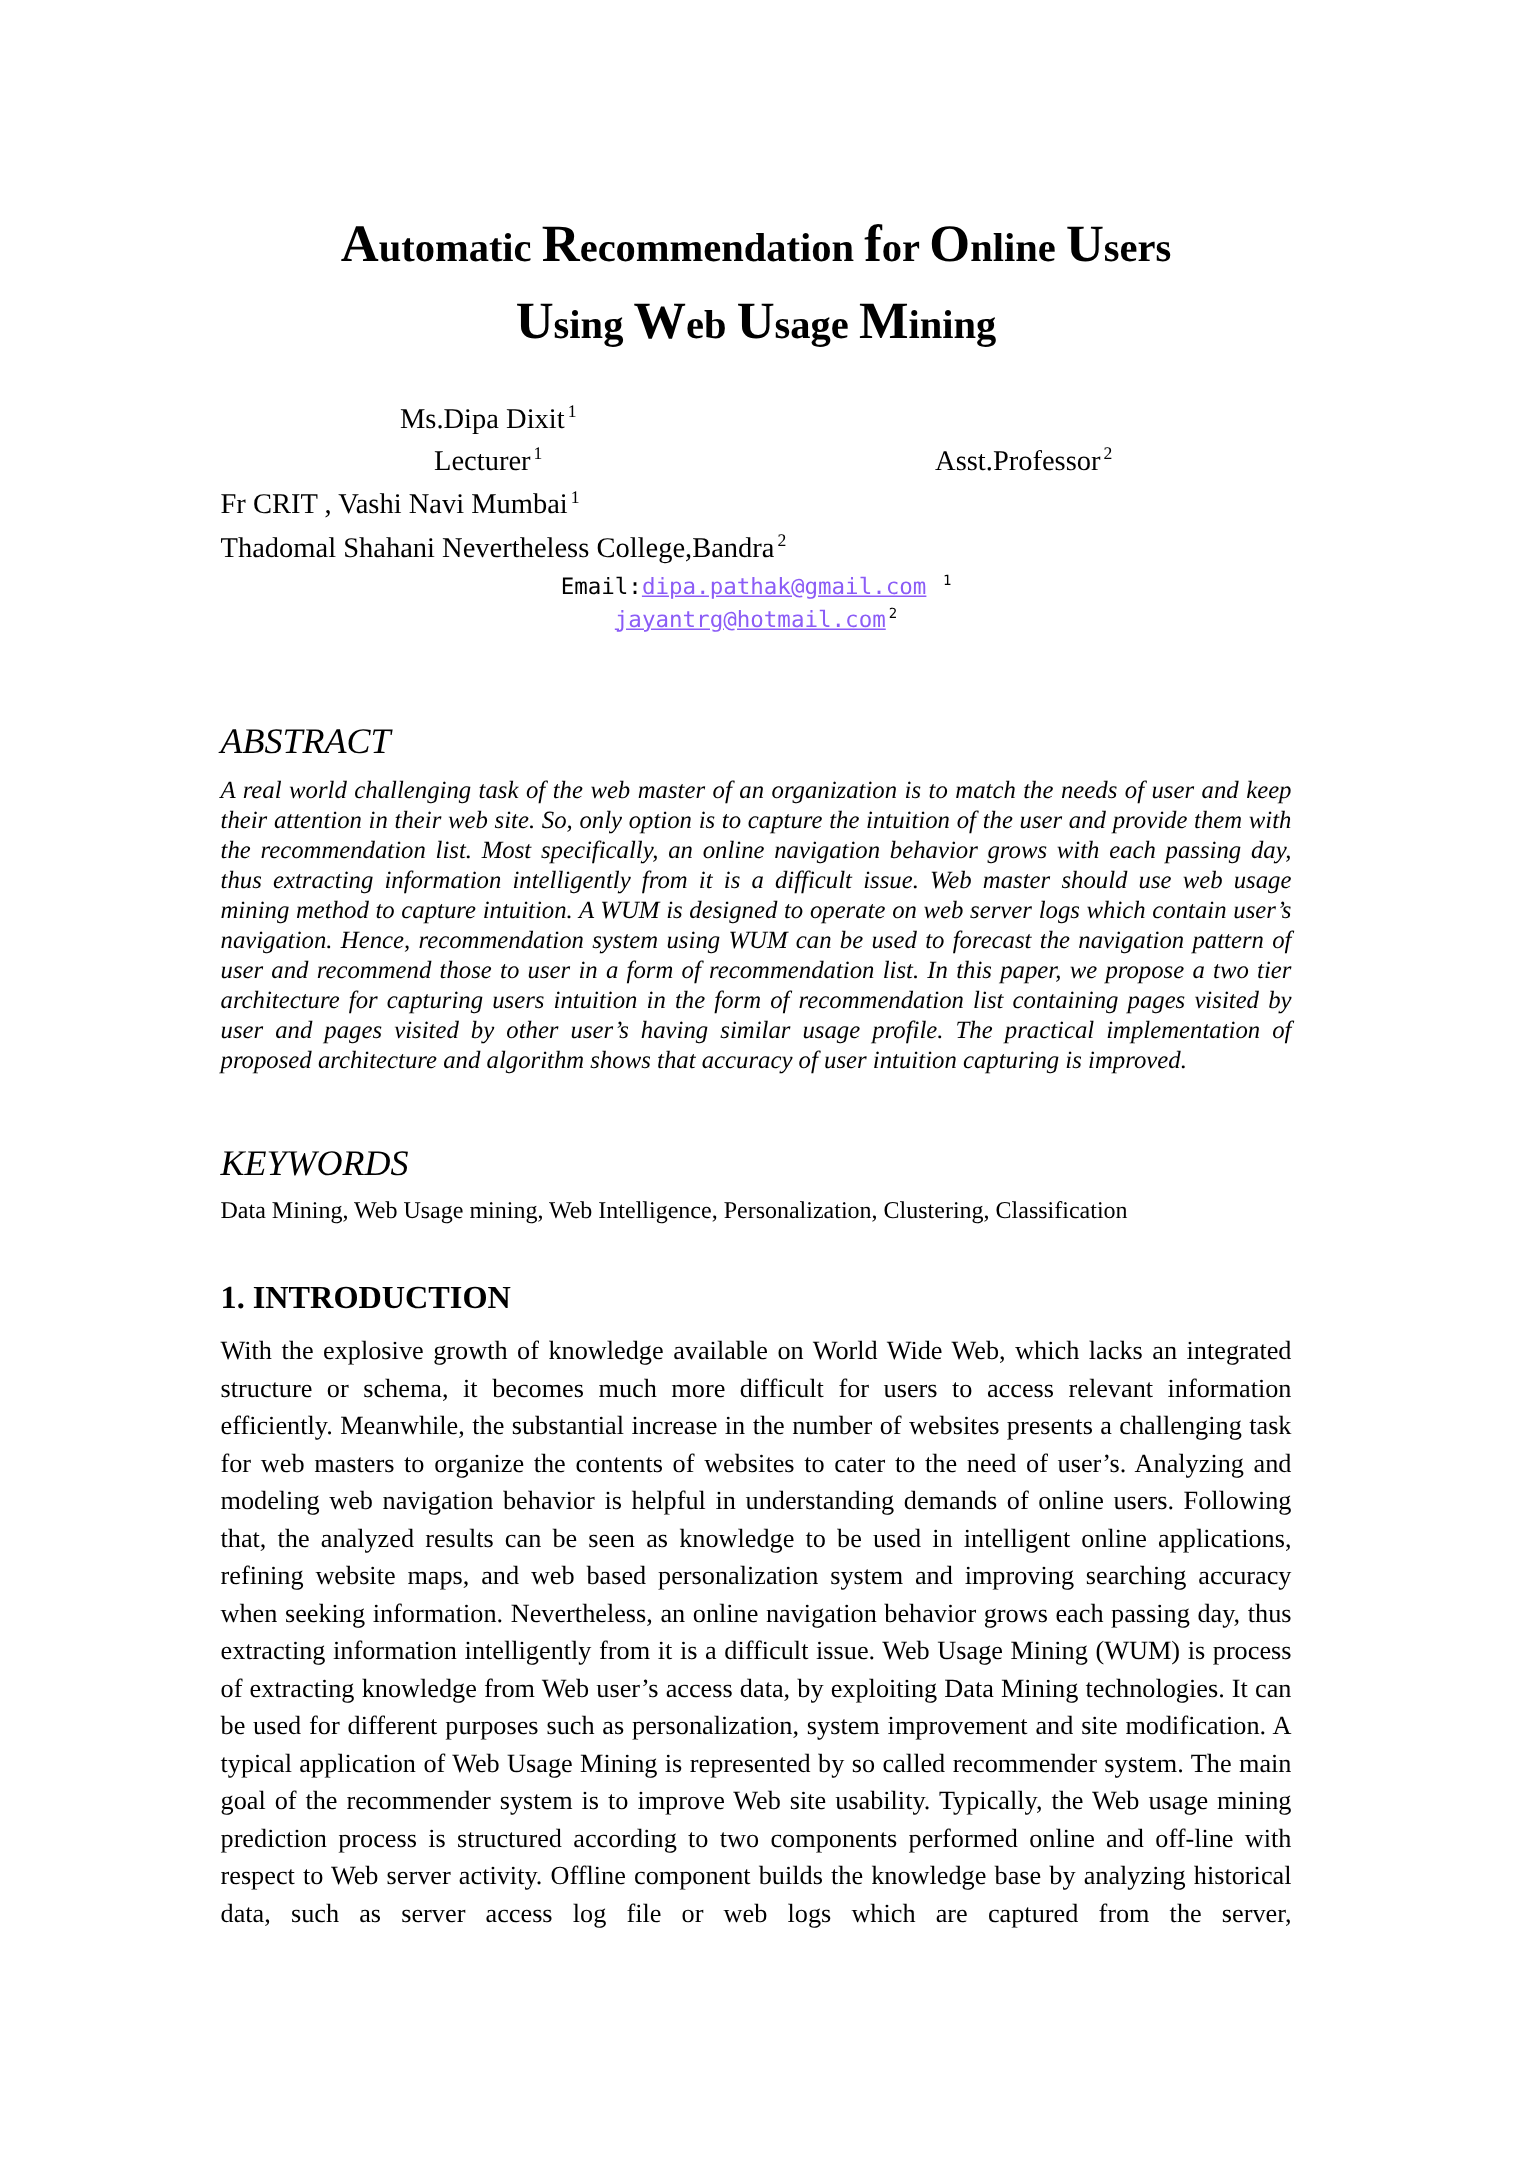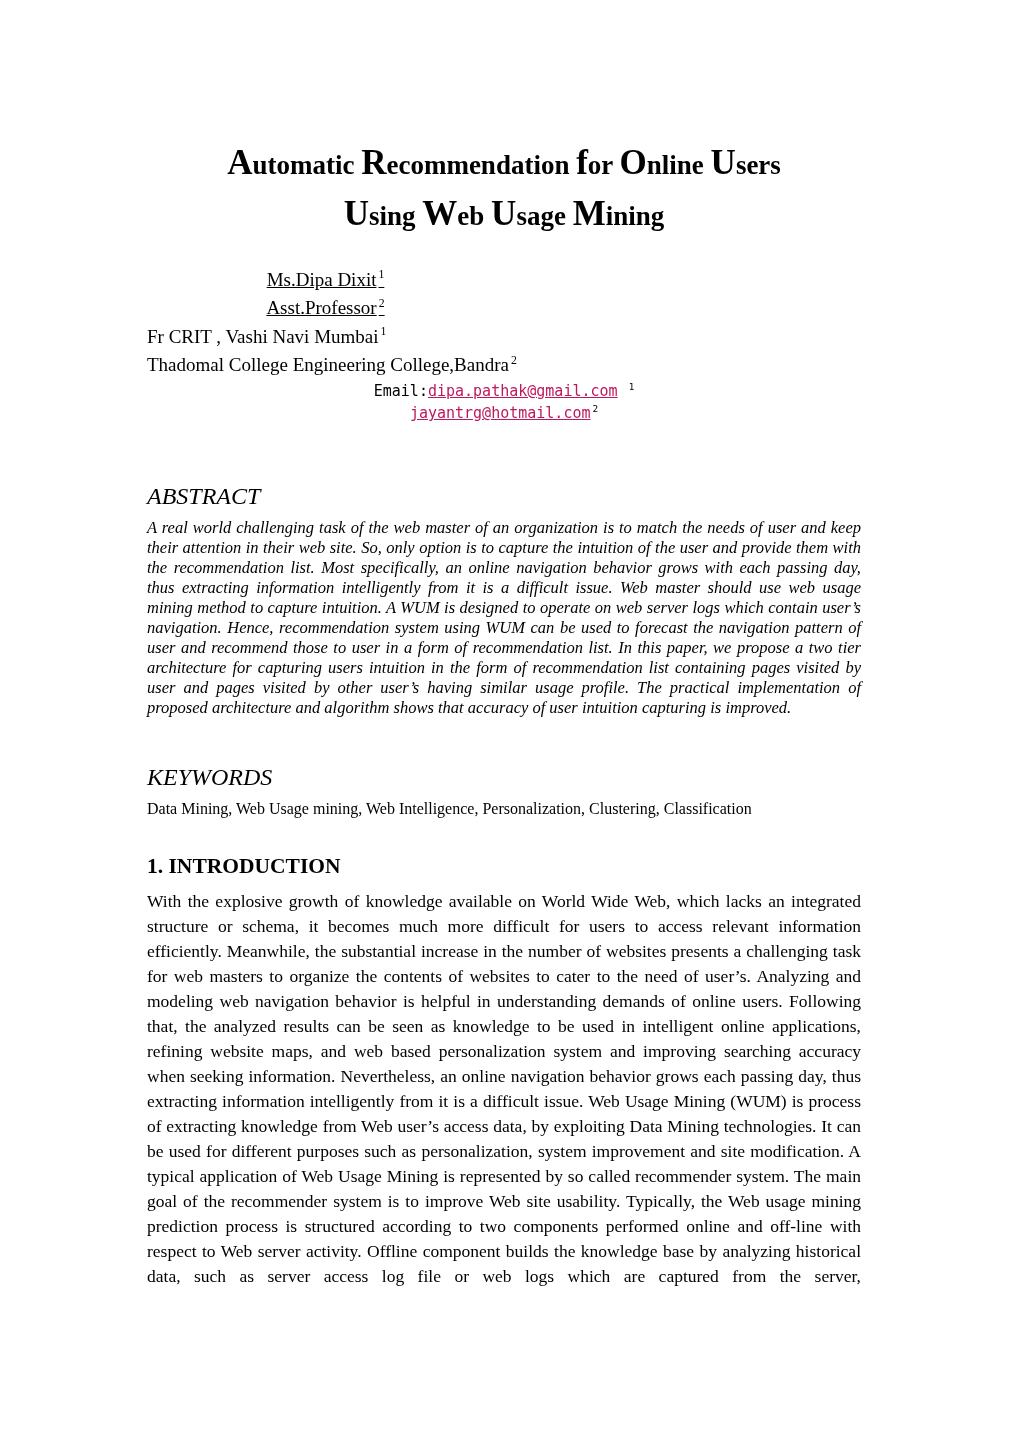--- a/index.html
+++ b/index.html
@@ -36,36 +36,35 @@
   }
   .authors-row {
     display: flex;
     width: 100%;
   }
   .authors-col {
     width: 50%;
     text-align: center;
     font-size: 19px;
     line-height: 1.5;
-    text-decoration: underline;
   }
   .affil-line {
     text-align: left;
     font-size: 19px;
     line-height: 1.5;
   }
   .email-line {
     text-align: center;
     font-family: "DejaVu Sans Mono", "Liberation Mono", monospace;
     font-size: 15px;
     line-height: 1.45;
   }
   .email-link {
     text-decoration: underline;
-    color: #be185d;
+    color: #8b5cf6;
     cursor: pointer;
   }
   .section-heading-italic {
     font-style: italic;
     font-weight: normal;
     font-size: 24px;
     margin: 0 0 8px 0;
   }
   .abstract-block {
     margin-top: 58px;
@@ -113,28 +112,31 @@
   </h1>
 
   <div class="authors">
     <div class="authors-row">
       <div class="authors-col">
         <span>Ms.Dipa Dixit</span><sup>1</sup>
       </div>
     </div>
     <div class="authors-row">
       <div class="authors-col">
+        <span>Lecturer</span><sup>1</sup>
+      </div>
+      <div class="authors-col">
         <span>Asst.Professor</span><sup>2</sup>
       </div>
     </div>
     <div class="affil-line">
       <span>Fr CRIT , Vashi Navi Mumbai</span><sup>1</sup>
     </div>
     <div class="affil-line">
-      <span>Thadomal College Engineering College,Bandra</span><sup>2</sup>
+      <span>Thadomal Shahani Nevertheless College,Bandra</span><sup>2</sup>
     </div>
     <div class="email-line">
       <span>Email:</span><span class="email-link">dipa.pathak@gmail.com</span> <sup>1</sup>
     </div>
     <div class="email-line">
       <span class="email-link">jayantrg@hotmail.com</span><sup>2</sup>
     </div>
   </div>
 
   <div class="abstract-block">

